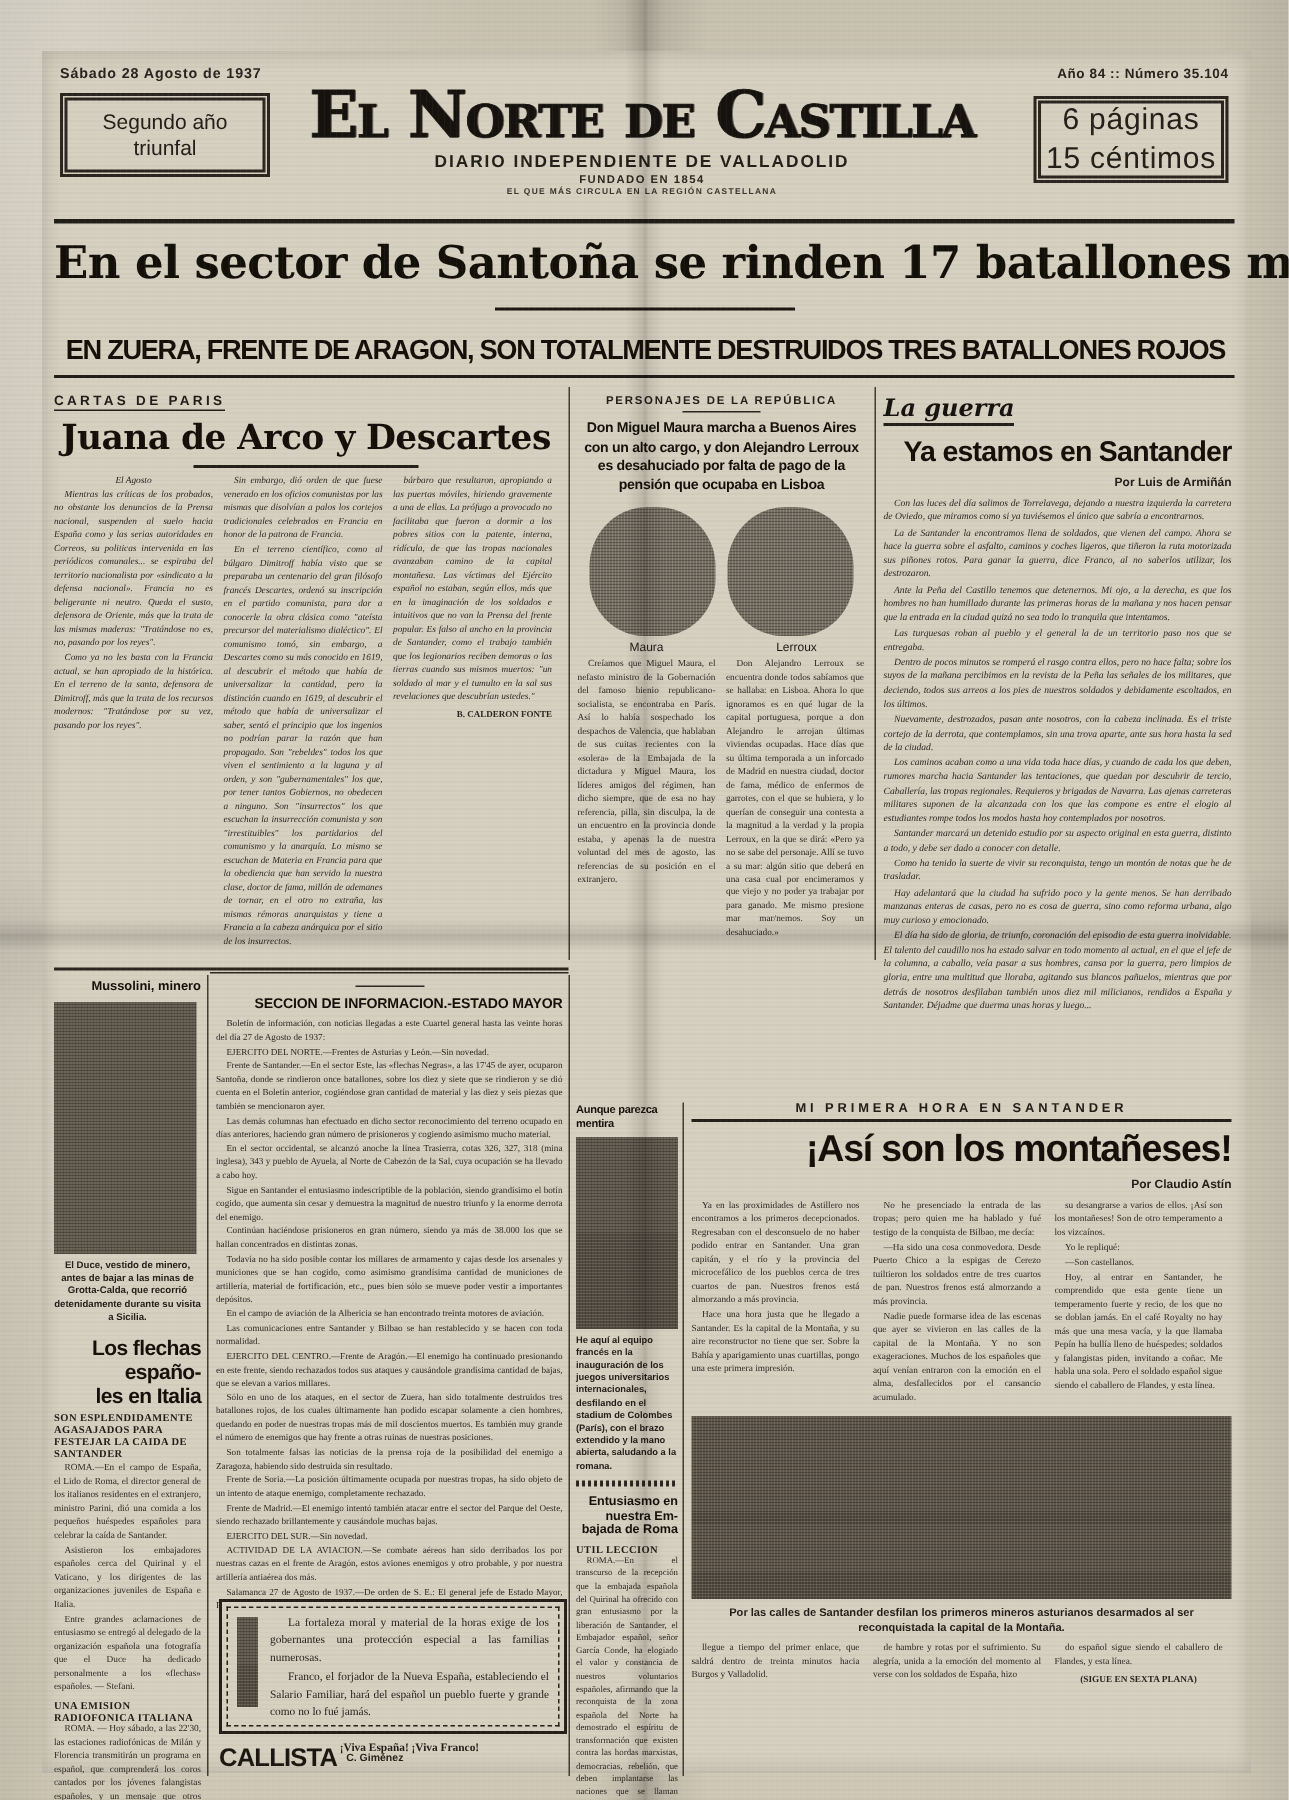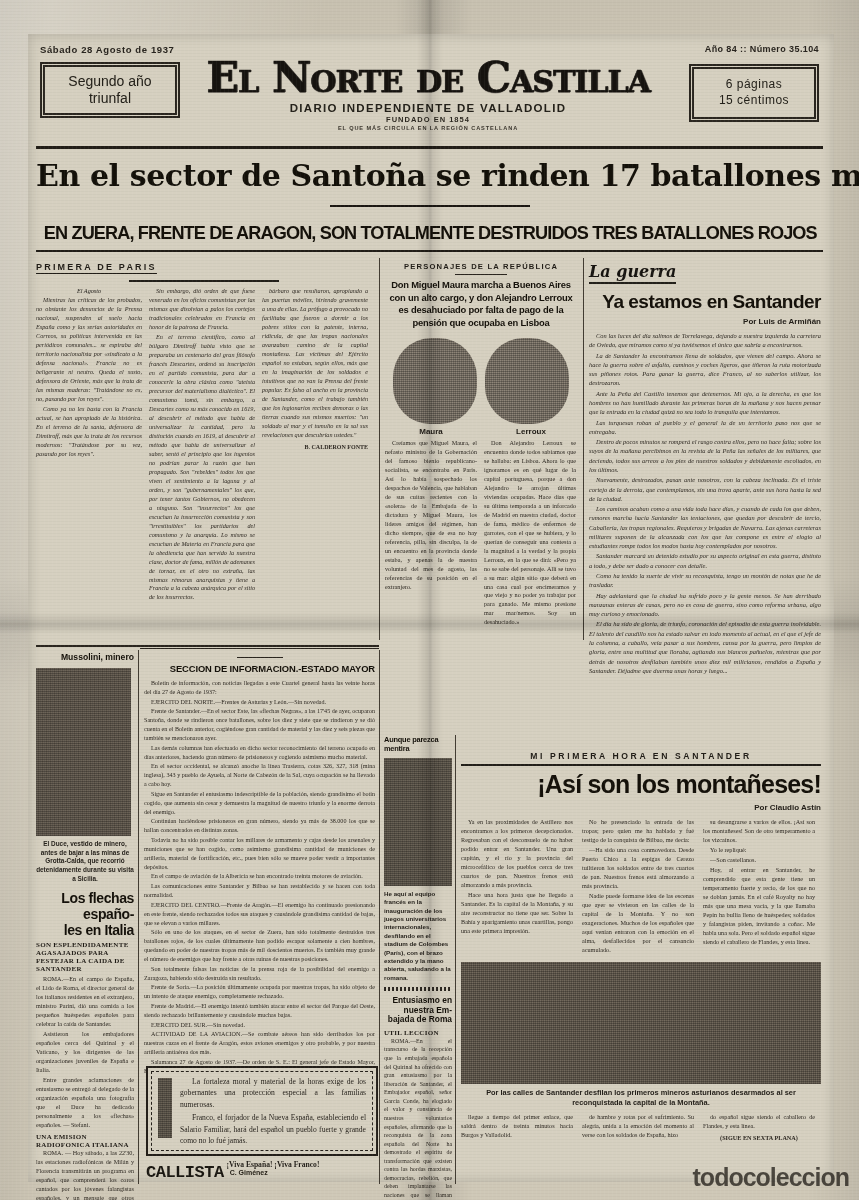--- a/index.html
+++ b/index.html
@@ -45,21 +45,21 @@
     font-weight:bold;font-size:9.5px;letter-spacing:.6px;color:#27231d;}
   .issuetop{position:absolute;right:40px;top:44px;font-family:"Liberation Sans",sans-serif;
     font-weight:bold;font-size:9px;letter-spacing:.4px;color:#27231d;text-align:right;}
   .boxL{position:absolute;left:40px;top:62px;width:136px;height:52px;
     border:2px solid #2a261f;display:flex;flex-direction:column;align-items:center;justify-content:center;
     box-shadow:0 0 0 1px #d6d0c0 inset, 0 0 0 3px #2a261f inset;}
   .boxL span{font-family:"Liberation Sans",sans-serif;font-size:14px;color:#232019;line-height:1.25;}
   .boxR{position:absolute;right:40px;top:64px;width:126px;height:54px;
     border:2px solid #2a261f;display:flex;flex-direction:column;align-items:center;justify-content:center;
     box-shadow:0 0 0 1px #d6d0c0 inset, 0 0 0 3px #2a261f inset;}
-  .boxR span{font-family:"Liberation Sans",sans-serif;font-size:12px;color:#232019;line-height:1.3;letter-spacing:.5px;}
+  .boxR span{font-family:"Liberation Sans",sans-serif;font-size:20px;color:#232019;line-height:1.3;letter-spacing:.5px;}
   .logo{position:absolute;left:193px;top:56px;width:470px;text-align:center;}
   .logo .nameplate{
     font-family:"DejaVu Serif", serif;font-weight:bold;font-size:43px;line-height:1;
     letter-spacing:-1px;color:#16130f;
     -webkit-text-stroke:.6px #16130f;
     font-variant:small-caps;
     text-shadow:1px 0 0 rgba(20,17,13,.55), 0 1px 0 rgba(20,17,13,.35);
   }
   .logo .sub1{font-family:"Liberation Sans",sans-serif;font-weight:bold;font-size:11.5px;
     letter-spacing:1.3px;margin-top:3px;color:#232019;}
@@ -110,21 +110,21 @@
   .boxed-ad{position:absolute;border:2px solid #241f19;
     background:#d6d0c0;}
   .boxed-ad .inner{position:absolute;inset:3px;border:1px dashed #241f19;}
   .adtext{font-size:8.6px;line-height:1.5;text-align:justify;color:#221e18;}
   .adtext p{margin:0 0 2px 0;text-indent:12px;}
   .viva{text-align:center;font-weight:bold;}
 
   .wm{position:absolute;right:10px;bottom:8px;font-family:"Liberation Sans",sans-serif;
     font-weight:bold;font-size:25px;color:rgba(30,26,20,.75);letter-spacing:-1px;}
   .photo-faces{background:#8b8275;}
-  .facelbl{font-family:"Liberation Sans",sans-serif;font-weight:bold;font-size:8px;text-align:center;color:#1e1a14;}
+  .facelbl{font-family:"Liberation Sans",sans-serif;font-weight:normal;font-size:8px;text-align:center;color:#1e1a14;}
 </style>
 </head>
 <body>
 
 <div class="page">
  <div class="sheet"></div>
 
  <div class="datetop">Sábado 28 Agosto de 1937</div>
  <div class="issuetop">Año 84  ::  Número 35.104</div>
 
@@ -150,22 +150,23 @@
  <div class="head1">En el sector de Santoña se rinden 17 batallones más</div>
  <div class="dashrule"></div>
  <div class="head2">EN ZUERA, FRENTE DE ARAGON, SON TOTALMENTE DESTRUIDOS TRES BATALLONES ROJOS</div>
  <div class="rule-thick" style="top:250px;height:2px;"></div>
 
  <div class="vrule" style="left:379px;top:258px;height:382px;"></div>
  <div class="vrule" style="left:583px;top:258px;height:382px;"></div>
 
  <div class="col" style="left:36px;top:262px;width:336px;">
    <div class="kicker" style="text-align:left;">
-     <span class="kicker-u">PRIMERA DE PARIS</span>
-   </div>
+     <span class="kicker-u">CARTAS DE PARIS</span>
+   </div>
+   <div class="sh-serif" style="font-size:23px;line-height:1.1;margin-top:5px;letter-spacing:-.4px;">Juana de Arco y Descartes</div>
    <div class="hrule" style="position:relative;width:150px;margin:6px auto 5px auto;height:2px;background:#23201a;"></div>
 
    <div style="display:flex;gap:7px;">
      <div style="width:106px;">
        <div class="dateline ital">El Agosto</div>
        <div class="body ital">
          <p>Mientras las críticas de los probados, no obstante los denuncios de la Prensa nacional, suspenden al suelo hacia España como y las serias autoridades en Correos, su politicas intervenida en las periódicos comunales... se espiraba del territorio nacionalista por «sindicato a la defensa nacional». Francia no es beligerante ni neutro. Queda el susto, defensora de Oriente, más que la trata de las mismas maderas: "Tratándose no es, no, pasando por los reyes".</p>
          <p>Como ya no les basta con la Francia actual, se han apropiado de la histórica. En el terreno de la santa, defensora de Dimitroff, más que la trata de los recursos modernos: "Tratándose por su vez, pasando por los reyes".</p>
        </div>
      </div>
@@ -282,38 +283,38 @@
  <div class="boxed-ad" style="left:146px;top:1066px;width:228px;height:86px;">
    <div class="inner"></div>
    <div class="photo" style="position:absolute;left:10px;top:10px;width:14px;height:60px;background:#6a6256;"></div>
    <div class="adtext" style="position:absolute;left:32px;right:10px;top:8px;font-size:7.6px;">
      <p>La fortaleza moral y material de la horas exige de los gobernantes una protección especial a las familias numerosas.</p>
      <p>Franco, el forjador de la Nueva España, estableciendo el Salario Familiar, hará del español un pueblo fuerte y grande como no lo fué jamás.</p>
      <p class="viva" style="text-indent:0;margin-top:13px;">¡Viva España! ¡Viva Franco!</p>
    </div>
  </div>
  <div style="position:absolute;left:146px;top:1160px;width:228px;height:24px;display:flex;align-items:center;gap:6px;">
-   <div style="font-family:Liberation Mono, monospace;font-weight:bold;font-size:17px;letter-spacing:-.5px;color:#1a1711;">CALLISTA</div>
+   <div style="font-family:Liberation Sans, sans-serif;font-weight:bold;font-size:17px;letter-spacing:-.5px;color:#1a1711;">CALLISTA</div>
    <div style="font-family:'Liberation Sans',sans-serif;font-weight:bold;font-size:7px;color:#262118;">C. Giménez</div>
  </div>
 
  <div class="col" style="left:384px;top:735px;width:68px;">
    <div class="sh-sans" style="font-size:7.4px;letter-spacing:-.2px;text-align:left;">Aunque parezca mentira</div>
    <div class="photo" style="width:68px;height:128px;margin-top:5px;background:#6a6256;"></div>
    <div class="cap" style="margin-top:4px;text-align:left;font-size:6.2px;">He aquí al equipo francés en la inauguración de los juegos universitarios internacionales, desfilando en el stadium de Colombes (París), con el brazo extendido y la mano abierta, saludando a la romana.</div>
    <div style="height:4px;margin:5px 0;background:repeating-linear-gradient(90deg,#2a251e 0 2px,transparent 2px 4px);"></div>
    <div class="sh-sans" style="font-size:8.4px;line-height:1.15;">Entusiasmo en nuestra Em-</div>
    <div class="sh-sans" style="font-size:8.4px;line-height:1.15;">bajada de Roma</div>
    <div class="smallcaps-head" style="margin-top:4px;">UTIL LECCION</div>
    <div class="body" style="font-size:5.9px;">
      <p>ROMA.—En el transcurso de la recepción que la embajada española del Quirinal ha ofrecido con gran entusiasmo por la liberación de Santander, el Embajador español, señor García Conde, ha elogiado el valor y constancia de nuestros voluntarios españoles, afirmando que la reconquista de la zona española del Norte ha demostrado el espíritu de transformación que existen contra las hordas marxistas, democracias, rebelión, que deben implantarse las naciones que se llaman democráticas.</p>
    </div>
  </div>
 
- <div class="col" style="left:461px;top:751px;width:360px;">
+ <div class="col" style="left:461px;top:733px;width:360px;">
    <div class="kicker" style="font-size:8.6px;letter-spacing:2.6px;">MI PRIMERA HORA EN SANTANDER</div>
    <div style="height:2px;background:#23201a;margin:3px 0 4px 0;"></div>
    <div class="sh-sans" style="font-size:25px;letter-spacing:-.8px;">¡Así son los montañeses!</div>
    <div class="byline" style="margin-top:4px;">Por Claudio Astín</div>
 
    <div style="display:flex;gap:9px;margin-top:6px;">
      <div style="width:112px;" class="body">
        <p>Ya en las proximidades de Astillero nos encontramos a los primeros decepcionados. Regresaban con el desconsuelo de no haber podido entrar en Santander. Una gran capitán, y el río y la provincia del microcefálico de los pueblos cerca de tres cuartos de pan. Nuestros frenos está almorzando a más provincia.</p>
        <p>Hace una hora justa que he llegado a Santander. Es la capital de la Montaña, y su aire reconstructor no tiene que ser. Sobre la Bahía y aparigamiento unas cuartillas, pongo una este primera impresión.</p>
      </div>
@@ -343,14 +344,13 @@
      <div style="width:112px;" class="body">
        <p>do español sigue siendo el caballero de Flandes, y esta línea.</p>
        <p style="text-indent:0;font-weight:bold;text-align:center;margin-top:3px;">(SIGUE EN SEXTA PLANA)</p>
      </div>
    </div>
  </div>
 
  <div class="hfold"></div>
  <div class="fold"></div>
  <div class="grain"></div>
- <div class="wm">todocoleccion</div>
 </div>
 
 </body></html>

